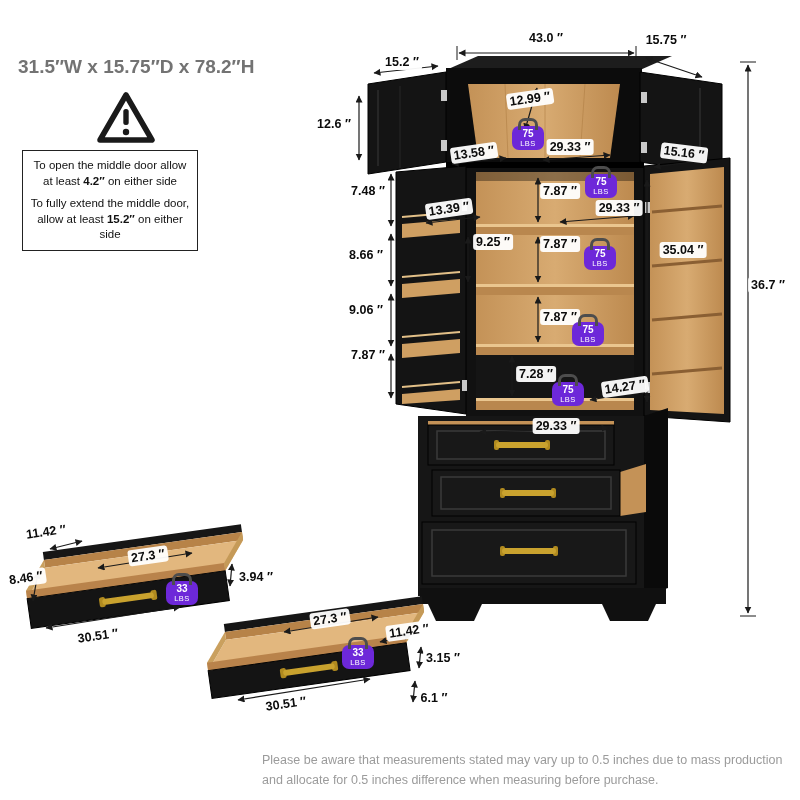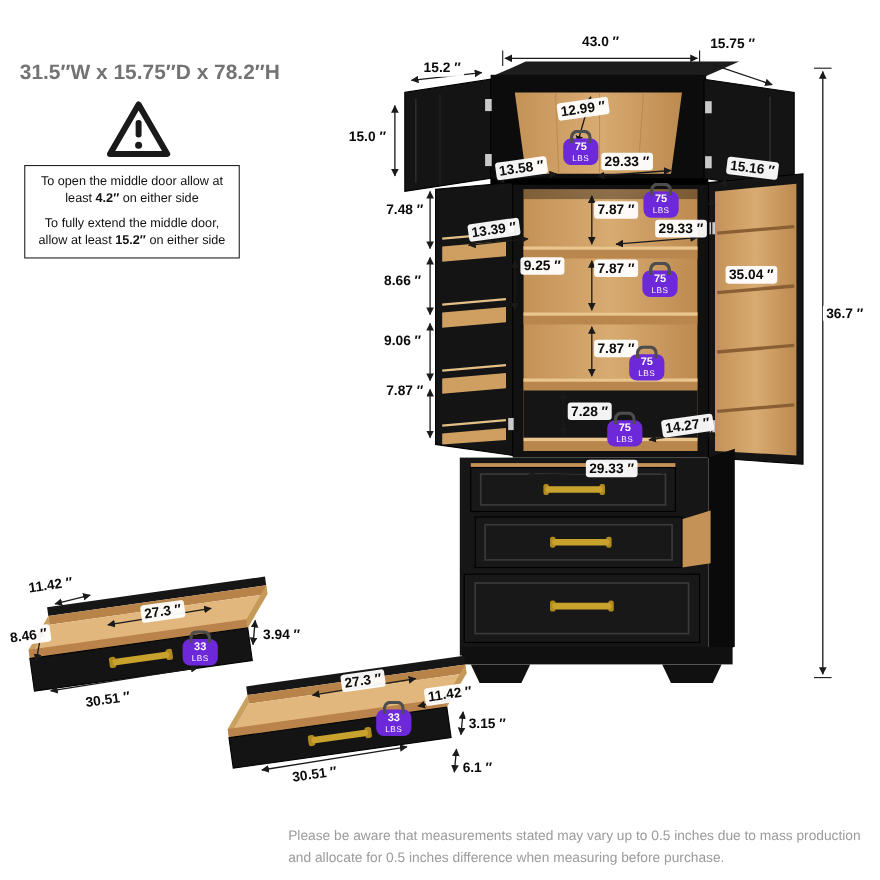--- a/index.html
+++ b/index.html
@@ -3,21 +3,21 @@
 <meta charset="utf-8">
 <style>
   * { margin:0; padding:0; box-sizing:border-box; }
   body { font-family:"Liberation Sans", sans-serif; background:#fff; }
   .stage { position:relative; width:800px; height:800px; background:#fff; overflow:hidden; }
 
   .title { position:absolute; left:18px; top:14px; font-size:25px; font-weight:bold; color:#8a4a15; }
   .subtitle { position:absolute; left:18px; top:56px; font-size:19px; font-weight:bold; color:#737373; }
 
   .warn-icon { position:absolute; left:94px; top:88px; }
-  .warn-box { position:absolute; left:22px; top:150px; width:196px; border:1.5px solid #222;
+  .warn-box { position:absolute; left:22px; top:150px; width:176px; border:1.5px solid #222;
               padding:7px 5px; font-size:11.5px; text-align:center; color:#111; line-height:1.35; }
   .warn-box .wline + .wline { margin-top:7px; }
 
   svg.art { position:absolute; left:0; top:0; }
   .arr { stroke:#1a1a1a; stroke-width:1.2; marker-start:url(#ah); marker-end:url(#ah); }
   .tick { stroke:#1a1a1a; stroke-width:1; }
 
   .dim { position:absolute; font-size:12.5px; font-weight:600; color:#0b0b0b;
          background:rgba(255,255,255,.95); padding:0 3px; border-radius:3px;
          white-space:nowrap; line-height:1.3; transform:translate(-50%,-50%); }
@@ -236,21 +236,21 @@
       <line class="arr" x1="380" y1="642" x2="411" y2="635"></line>
       <line class="arr" x1="421" y1="647" x2="419" y2="668"></line>
       <line class="arr" x1="238" y1="700" x2="370" y2="679"></line>
       <line class="arr" x1="415" y1="681" x2="413" y2="702"></line>
     </g>
   </svg>
 
   <span class="dim" style="left:546px;top:38px">43.0 ″</span>
   <span class="dim" style="left:666px;top:40px">15.75 ″</span>
   <span class="dim" style="left:402px;top:62px">15.2 ″</span>
-  <span class="dim" style="left:334px;top:124px">15.0 ″</span>
+  <span class="dim" style="left:334px;top:124px">12.6 ″</span>
   <span class="dim tilt-l" style="left:530px;top:99px">12.99 ″</span>
   <span class="dim tilt-l" style="left:474px;top:153px">13.58 ″</span>
   <span class="dim" style="left:570px;top:147px">29.33 ″</span>
   <span class="dim tilt-r" style="left:684px;top:153px">15.16 ″</span>
   <span class="dim" style="left:368px;top:191px">7.48 ″</span>
   <span class="dim tilt-l" style="left:449px;top:209px">13.39 ″</span>
   <span class="dim" style="left:366px;top:255px">8.66 ″</span>
   <span class="dim" style="left:493px;top:242px">9.25 ″</span>
   <span class="dim" style="left:366px;top:310px">9.06 ″</span>
   <span class="dim" style="left:368px;top:355px">7.87 ″</span>

